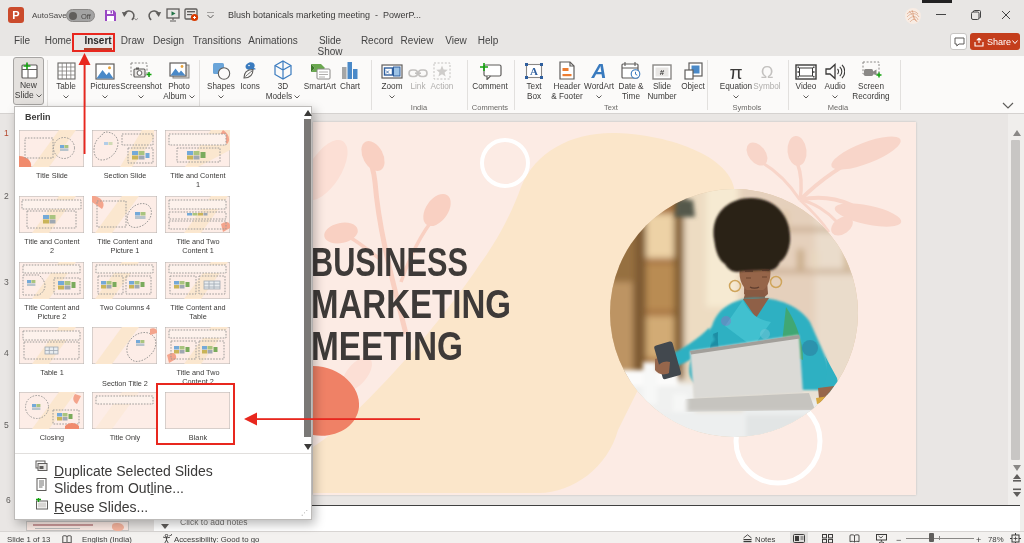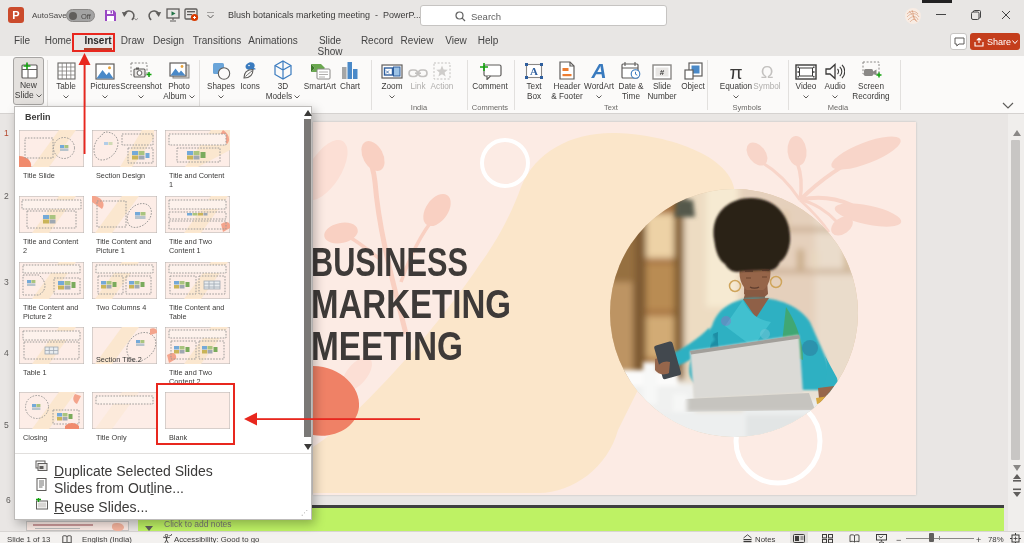--- a/index.html
+++ b/index.html
@@ -11,25 +11,25 @@
 .tab{position:absolute;top:5px;font-size:10px;color:#444;text-align:center}
 #ribbon{position:absolute;left:0;top:56px;width:1024px;height:58px;background:#fbfaf9;border-bottom:1px solid #d5d2d0}
 .rsep{position:absolute;top:60px;height:50px;width:1px;background:#e2e0de}
 .rbtn{position:absolute;top:58px;text-align:center;color:#3b3a39;font-size:8.2px;line-height:9.5px;white-space:nowrap}
 .rbtn .ic{height:22px;display:flex;align-items:flex-end;justify-content:center;margin-bottom:2px}
 .rbtn.dis{color:#b0aeac}
 .glabel{position:absolute;top:103px;font-size:7.5px;color:#6a6866;text-align:center}
 
 #work{position:absolute;left:0;top:114px;width:1024px;height:417px;background:#e9e6e4}
 #slide{position:absolute;left:313px;top:122px;width:603px;height:373px;background:#fcebe4;box-shadow:0 0 2px rgba(0,0,0,.2)}
-#notes{position:absolute;left:138px;top:505px;width:866px;height:26px;background:#bef264;border-top:3px solid #404040}
+#notes{position:absolute;left:154px;top:505px;width:866px;height:26px;background:#ffffff;border-top:1px solid #404040}
 #statusbar{position:absolute;left:0;top:531px;width:1024px;height:12px;background:#f3f1ef;border-top:1px solid #d8d5d3;font-size:7.8px;color:#3b3a39}
 
 #panel{position:absolute;left:14px;top:106px;width:298px;height:414px;background:#fff;border:1px solid #bdbbb9;box-shadow:3px 4px 10px rgba(0,0,0,.28)}
-.tlabel{position:absolute;width:58px;font-size:7.3px;line-height:9px;color:#3b3a39;text-align:left}
+.tlabel{position:absolute;width:58px;font-size:7.3px;line-height:9px;color:#3b3a39;text-align:center}
 .mitem{position:absolute;font-size:14px;color:#3b3a39}
 .red{position:absolute;border:2px solid #e8271e}
 </style></head>
 <body>
 <div id="app">
 <div id="titlebar">
  <div class="abs" style="left:922px;top:0;width:30px;height:2.5px;background:#222"></div>
  <svg class="abs" style="left:8px;top:7px" width="16" height="16" viewBox="0 0 16 16">
         <rect x="0" y="0" width="16" height="16" rx="3" fill="#cb4b2c"></rect>
         <text x="8" y="12.2" font-size="11" font-weight="bold" fill="#fff" text-anchor="middle" font-family="Liberation Sans">P</text>
@@ -64,27 +64,20 @@
         <rect x="3" y="3" width="8" height="1.4" fill="#5f5d5b"></rect>
         <rect x="3" y="6" width="5" height="1.2" fill="#5f5d5b"></rect>
         <circle cx="10.5" cy="9.5" r="3.6" fill="#d83b01"></circle>
         <path d="M9 9.5 h3 M10.5 8 v3" stroke="#fff" stroke-width="1"></path>
       </svg>
  <svg class="abs" style="left:206px;top:12px" width="9" height="8" viewBox="0 0 9 8">
         <path d="M1 0 h7" stroke="#5f5d5b" stroke-width="1"></path>
         <path d="M1.5 3 l3 3 l3 -3" fill="none" stroke="#5f5d5b" stroke-width="1"></path>
       </svg>
  <div class="abs" style="left:228px;top:10px;font-size:9px;color:#3b3a39">Blush botanicals marketing meeting &nbsp;-&nbsp; PowerP...</div>
- <div class="abs" style="left:420px;top:5px;width:247px;height:21px;background:#fff;border:1px solid #c6c4c2;border-radius:3px">
-   <svg class="abs" style="left:34px;top:5px" width="11" height="11" viewBox="0 0 11 11">
-          <circle cx="4.5" cy="4.5" r="3.5" fill="none" stroke="#616161" stroke-width="1.2"></circle>
-          <path d="M7.2 7.2 L10 10" stroke="#616161" stroke-width="1.2"></path>
-        </svg>
-   <div class="abs" style="left:50px;top:5px;font-size:9.5px;color:#616161">Search</div>
- </div>
  <svg class="abs" style="left:905px;top:8px" width="16" height="16" viewBox="0 0 16 16">
         <circle cx="8" cy="8" r="8" fill="#f8ece3"></circle>
         <g stroke="#cd7c50" stroke-width=".55" fill="none" opacity=".85">
           <path d="M2 6 C6 2 11 3 13 6"></path>
           <path d="M2 9 C6 4 12 5 14 9"></path>
           <path d="M3 12 C7 7 12 8 13 12"></path>
           <path d="M5 14 C8 10 11 11 12 14"></path>
           <path d="M4 3 C7 6 9 9 11 13"></path>
           <path d="M7 2 C8 5 9 8 9 12"></path>
         </g>
@@ -635,21 +628,21 @@
         <rect x="12" y="18" width="43" height="14" fill="none" stroke="#9d9b99" stroke-width="1" stroke-dasharray="1.6 1.3"></rect>
         <g transform="translate(22,21)">
           <rect width="6" height="4" fill="#74a9d8"></rect>
           <rect x="6.5" width="6" height="4" fill="#a9c47f"></rect>
           <rect y="4.5" width="6" height="4" fill="#c9b458"></rect>
           <rect x="6.5" y="4.5" width="6" height="4" fill="#9fa8b2"></rect>
           <rect x="13.5" y="1" width="5" height="6" fill="#7aab5c"></rect>
         </g>
       </svg>
  <div class="tlabel" style="left:8px;top:64px">Title Slide</div>
- <div class="tlabel" style="left:81px;top:64px">Section Design</div>
+ <div class="tlabel" style="left:81px;top:64px">Section Slide</div>
  <div class="tlabel" style="left:154px;top:64px">Title and Content 1</div>
 
  <svg class="abs thb" style="left:4px;top:89px" width="65" height="37" viewBox="0 0 65 37">
         <rect width="65" height="37" fill="#fdede7" stroke="#b3b1af"></rect>
         <path d="M40 0 L57 0 L30 37 L13 37 Z" fill="#fbe7cf"></path>
         <rect x="3" y="4" width="59" height="9" fill="#fdf2ec" stroke="#9d9b99" stroke-width="1" stroke-dasharray="1.6 1.3"></rect>
         <rect x="8" y="15" width="49" height="17" fill="none" stroke="#9d9b99" stroke-width="1" stroke-dasharray="1.6 1.3"></rect>
         <g transform="translate(24,19)">
           <rect width="6" height="4" fill="#74a9d8"></rect>
           <rect x="6.5" width="6" height="4" fill="#a9c47f"></rect>
@@ -786,21 +779,21 @@
         </g>
         <g transform="translate(37,19)">
           <rect width="5" height="3.5" fill="#74a9d8"></rect>
           <rect x="5.5" width="5" height="3.5" fill="#a9c47f"></rect>
           <rect y="4" width="5" height="3.5" fill="#c9b458"></rect>
           <rect x="5.5" y="4" width="5" height="3.5" fill="#9fa8b2"></rect>
           <rect x="11.5" y="1" width="4" height="5" fill="#7aab5c"></rect>
         </g>
       </svg>
  <div class="tlabel" style="left:8px;top:261px">Table 1</div>
- <div class="tlabel" style="left:81px;top:248px">Section Title 2</div>
+ <div class="tlabel" style="left:81px;top:272px">Section Title 2</div>
  <div class="tlabel" style="left:154px;top:261px">Title and Two Content 2</div>
 
  <svg class="abs thb" style="left:4px;top:285px" width="65" height="37" viewBox="0 0 65 37">
         <rect width="65" height="37" fill="#fdede7" stroke="#b3b1af"></rect>
         <path d="M40 0 L57 0 L30 37 L13 37 Z" fill="#fbe7cf"></path>
         <circle cx="18" cy="15" r="11.5" fill="none" stroke="#9d9b99" stroke-width="1" stroke-dasharray="1.6 1.3"></circle>
         <g transform="translate(13,12)">
           <rect width="4" height="3" fill="#74a9d8"></rect>
           <rect x="4.4" width="4" height="3" fill="#a9c47f"></rect>
           <rect y="3.4" width="8.4" height="2.6" fill="#b8c4cc"></rect>

